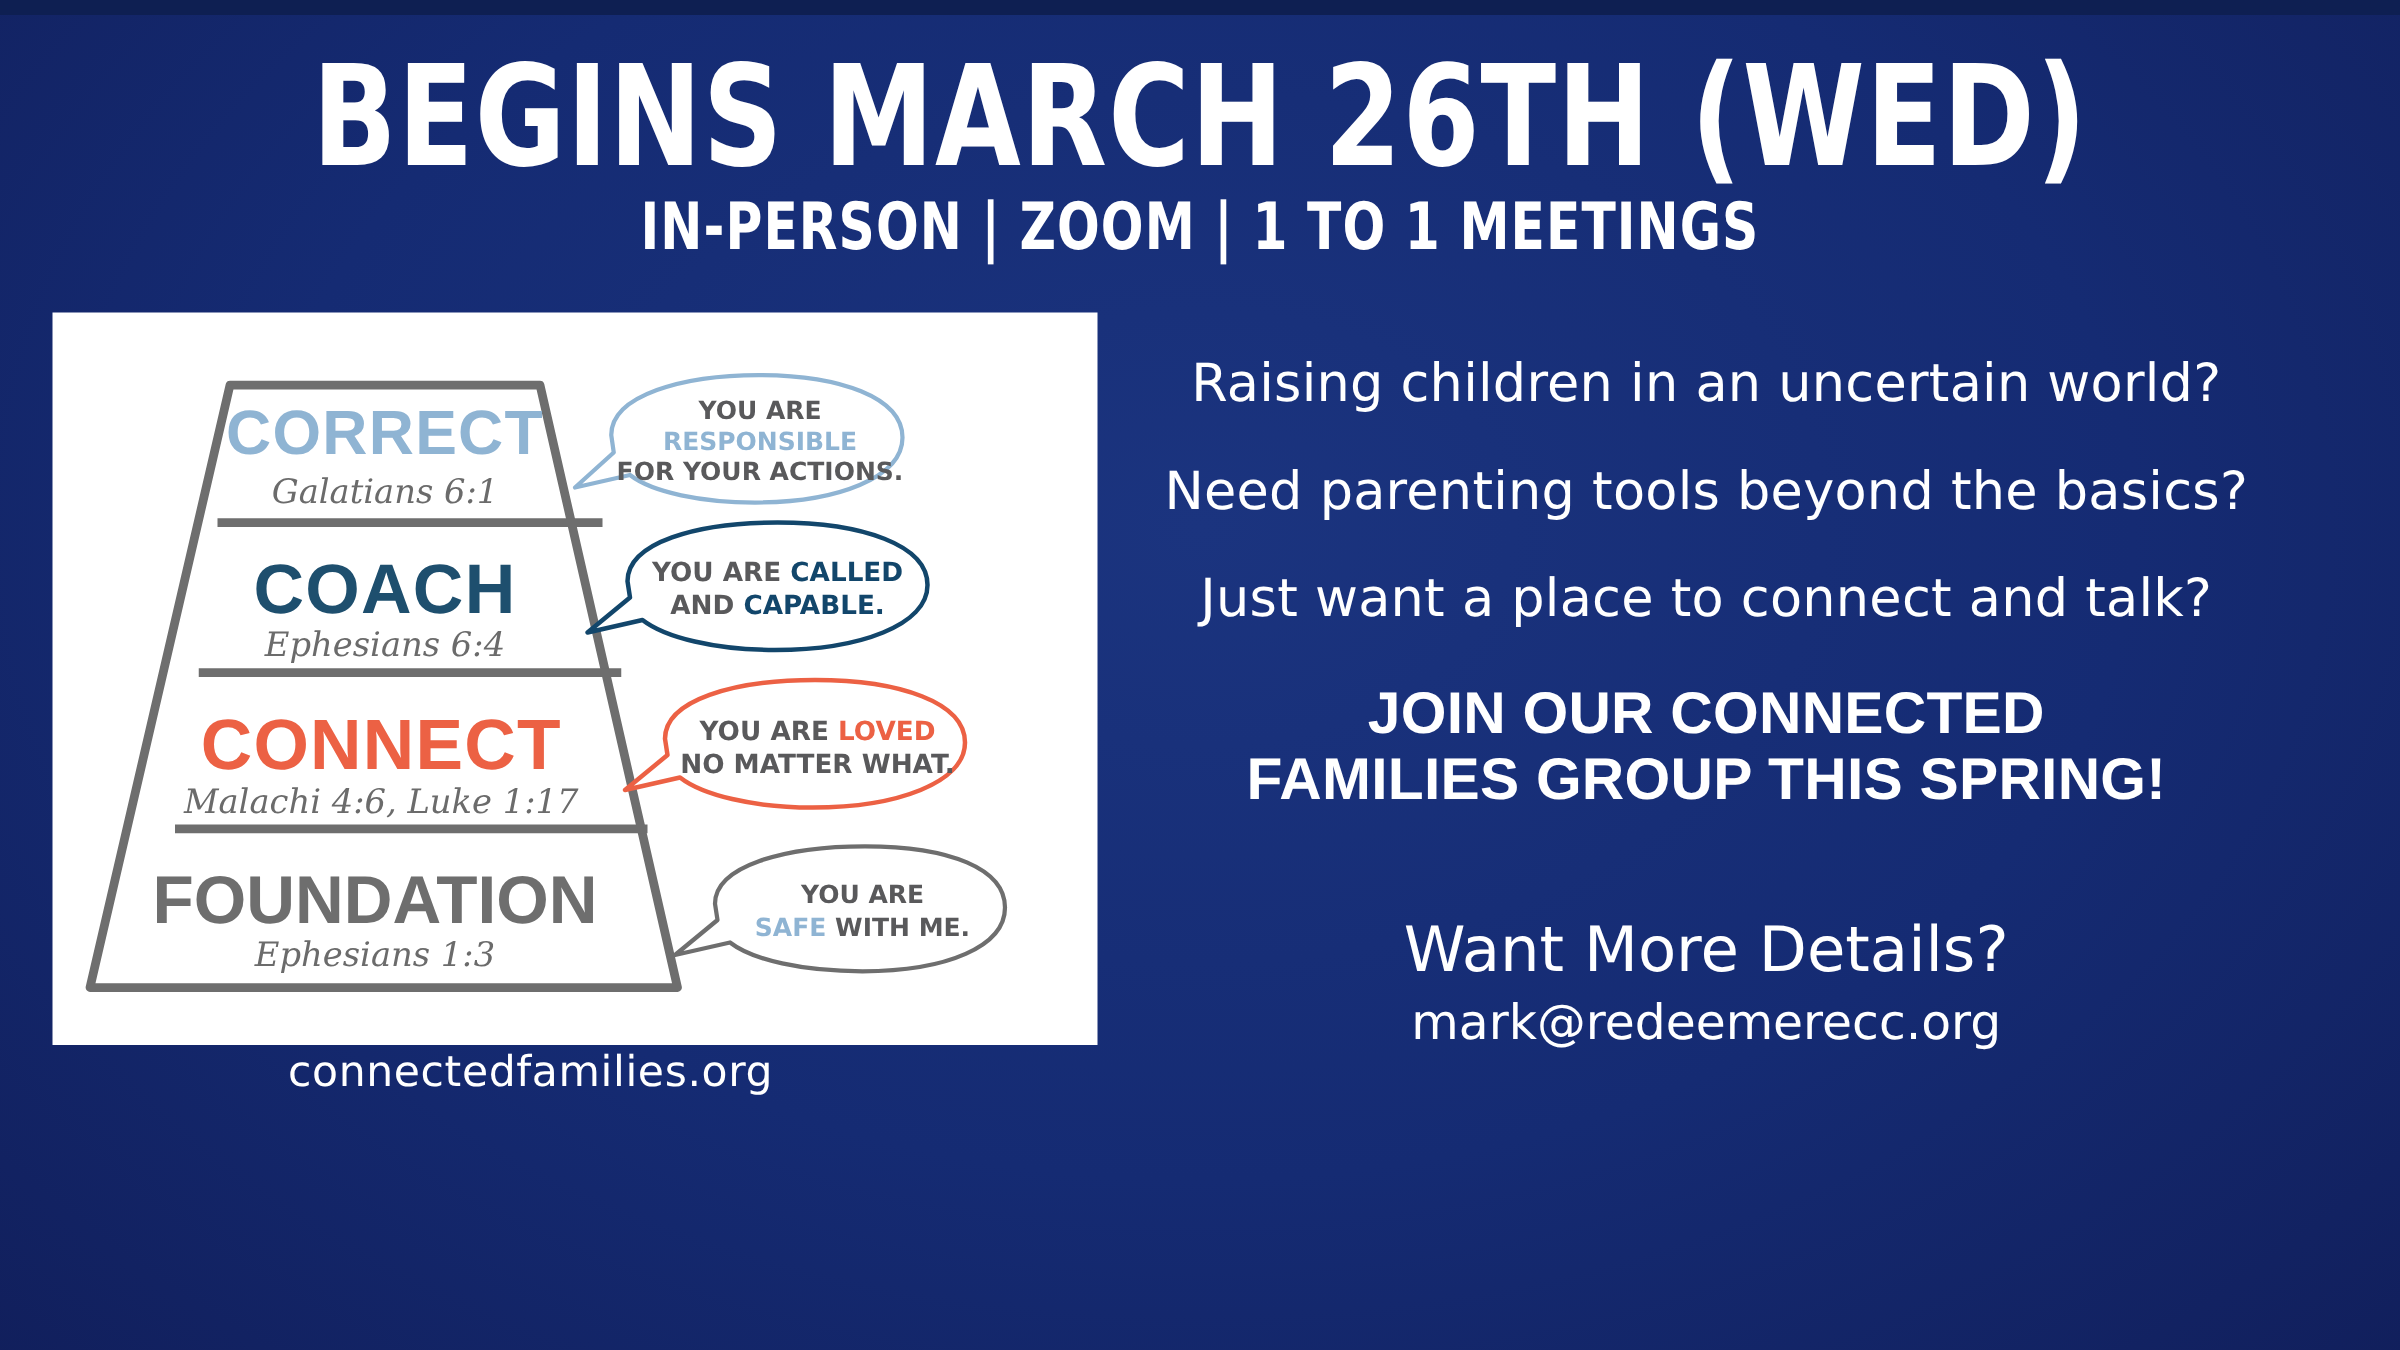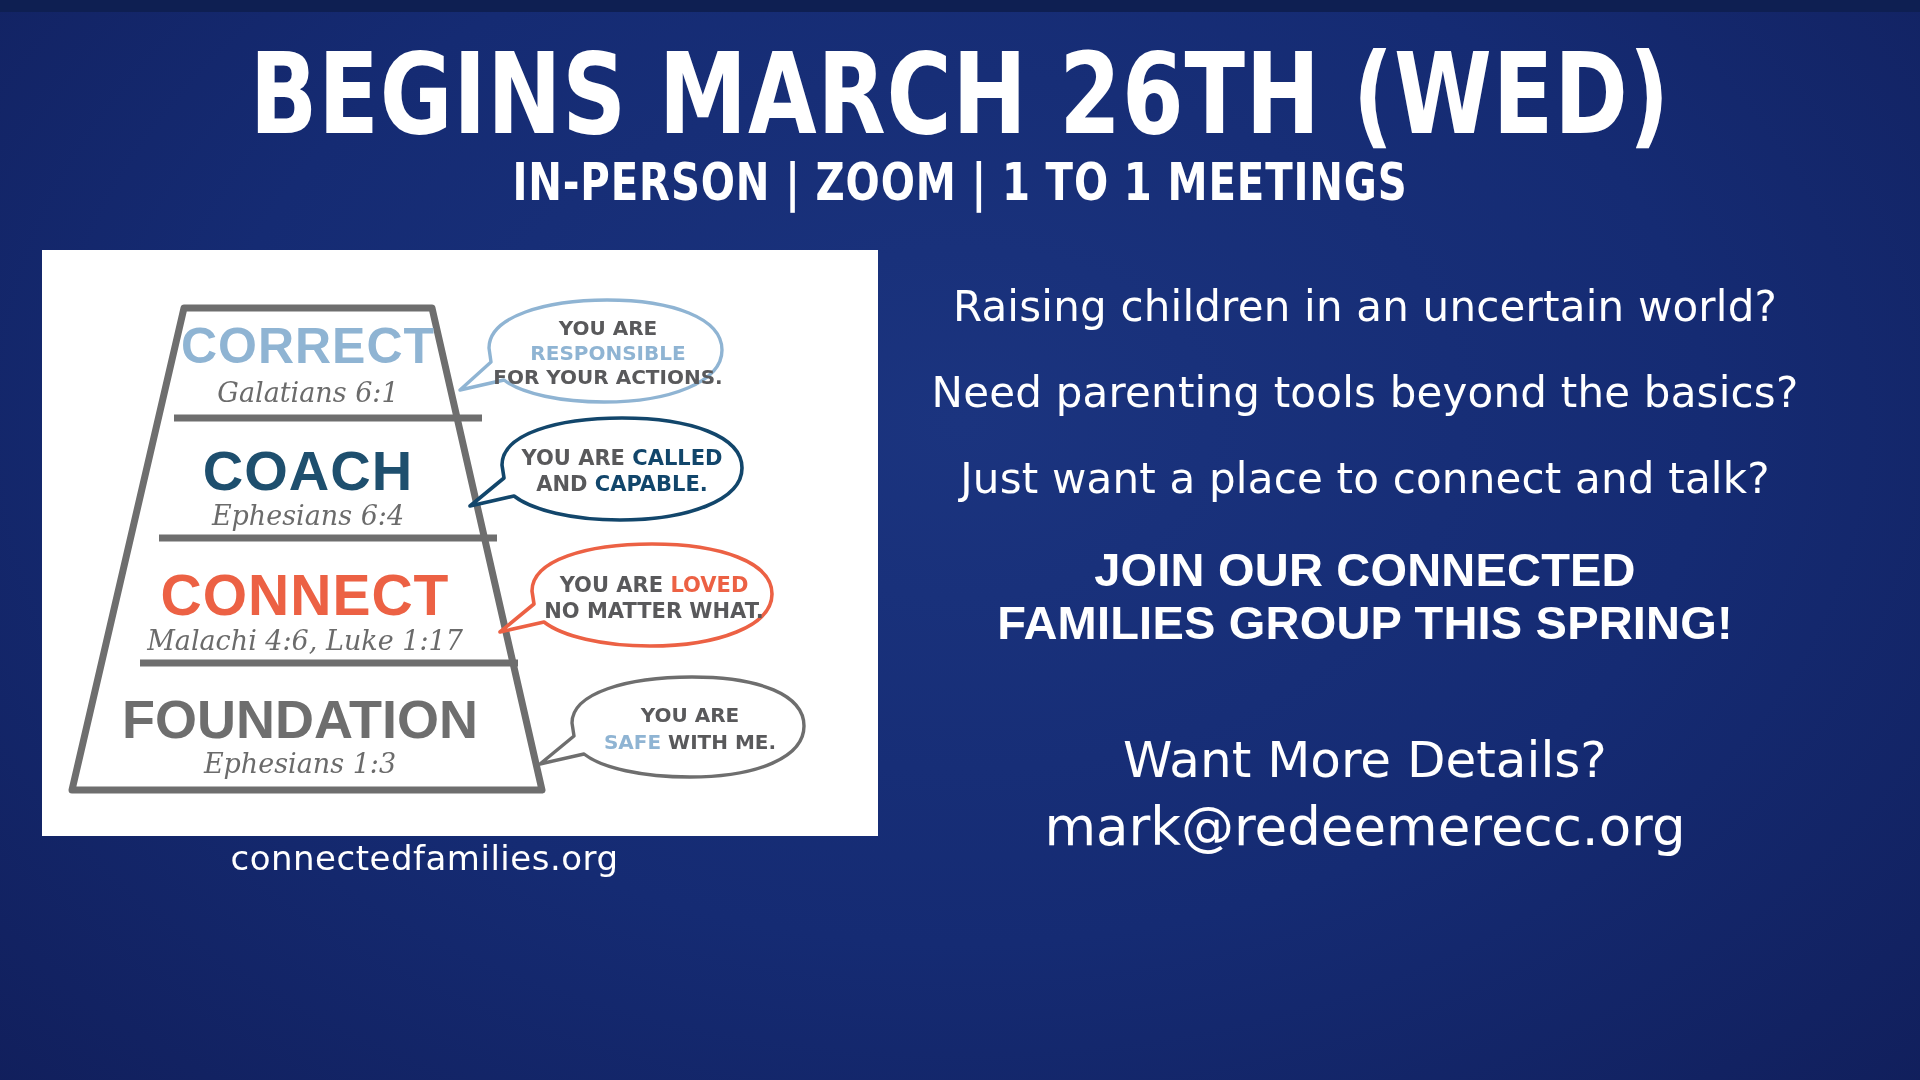--- a/index.html
+++ b/index.html
@@ -133,21 +133,21 @@
     font-family: "DejaVu Sans", sans-serif;
     font-weight: 400;
     font-size: 50px;
     line-height: 1.1;
     margin: 84px 0 0 0;
     white-space: nowrap;
   }
   #details-email {
     font-family: "DejaVu Sans", sans-serif;
     font-weight: 400;
-    font-size: 53px;
+    font-size: 39px;
     line-height: 1.1;
     margin: 10px 0 0 0;
     white-space: nowrap;
   }
 
   
   .tier-title { font-family: "Liberation Sans", sans-serif; font-weight: 700; }
   .tier-ref   { font-family: "DejaVu Serif", serif; font-style: italic; font-weight: 400; fill: #6b6b6b; }
   .bubble-txt { font-family: "DejaVu Sans", sans-serif; font-weight: 700; }
 </style>

